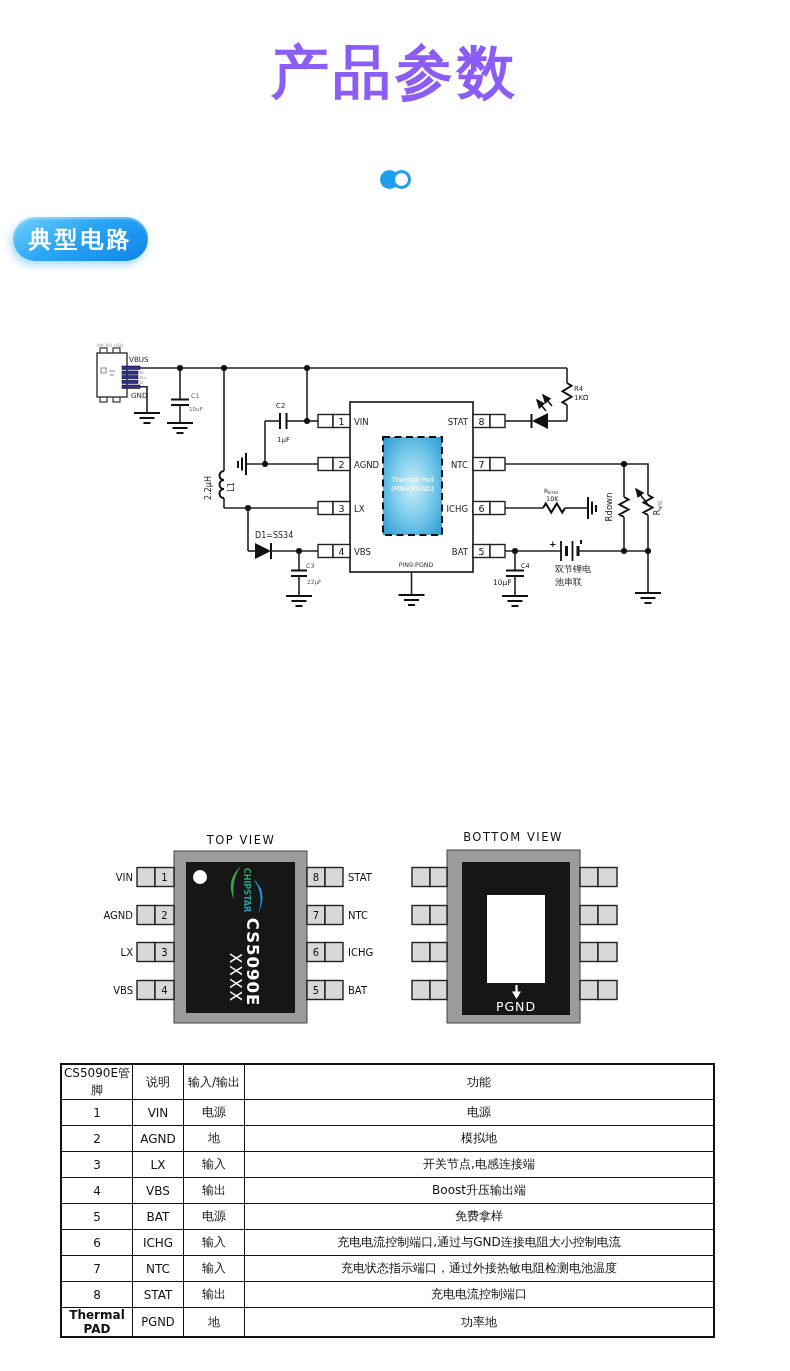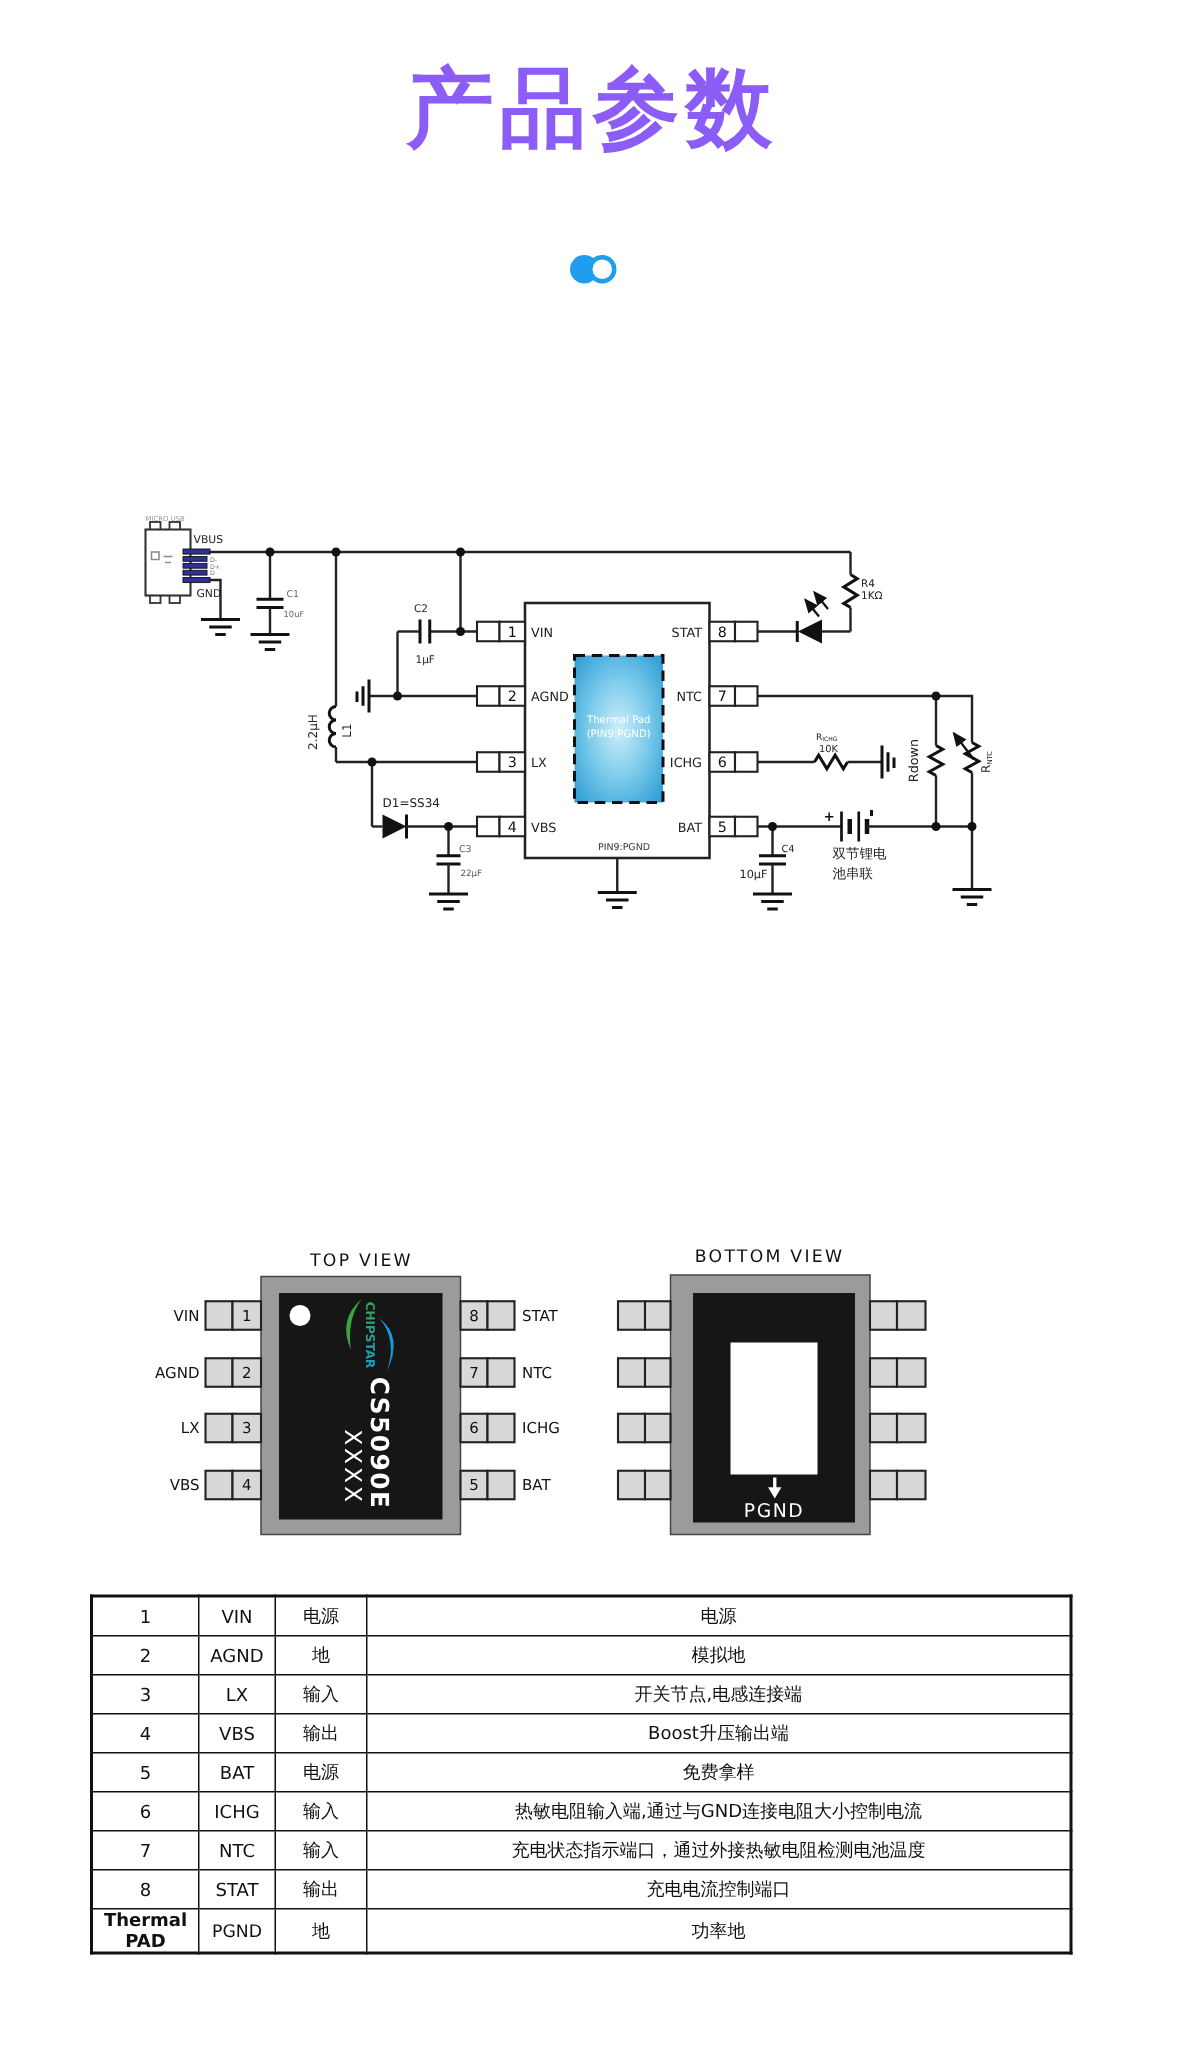--- a/index.html
+++ b/index.html
@@ -35,20 +35,21 @@
 <body>
 
 <div id="page">
 
   <div class="abs page-title">产品参数</div>
   <div class="abs dots">
     <span class="dot-solid"></span>
     <span class="dot-ring"></span>
   </div>
 
+  <div class="abs pill pill1">典型电路</div>
 
   <svg class="abs" style="left:85px;top:330px;" width="620" height="300" viewBox="0 0 620 300">
     <defs>
       <radialGradient id="tpGrad" cx="50%" cy="50%" r="72%">
         <stop offset="0%" stop-color="#cdeef9"></stop>
         <stop offset="45%" stop-color="#7fcdec"></stop>
         <stop offset="100%" stop-color="#2597d3"></stop>
       </radialGradient>
       <marker id="ah" markerWidth="7" markerHeight="7" refX="5.5" refY="3" orient="auto">
         <path d="M6.5,3 L0,0.2 L0,5.8 Z" fill="#111"></path>
@@ -342,20 +343,26 @@
         <rect x="480" y="112.5" width="18" height="19"></rect>
           <rect x="498" y="112.5" width="19" height="19"></rect>
         <rect x="480" y="150.5" width="18" height="19"></rect>
           <rect x="498" y="150.5" width="19" height="19"></rect>
       </g>
     </g>
   </svg>
 
   <table class="pins">
     <tbody>
+        <tr class="hd">
+      <td class="c0">CS5090E管脚</td>
+      <td class="c1" style="font-size:12px">说明</td>
+      <td class="c2">输入/输出</td>
+      <td class="c3" style="text-align:center;padding-left:0">功能</td>
+    </tr>
     <tr>
       <td class="c0">1</td>
       <td class="c1">VIN</td>
       <td class="c2">电源</td>
       <td class="c3">电源</td>
     </tr>
     <tr>
       <td class="c0">2</td>
       <td class="c1">AGND</td>
       <td class="c2">地</td>
@@ -376,21 +383,21 @@
     <tr>
       <td class="c0">5</td>
       <td class="c1">BAT</td>
       <td class="c2">电源</td>
       <td class="c3">免费拿样</td>
     </tr>
     <tr>
       <td class="c0">6</td>
       <td class="c1">ICHG</td>
       <td class="c2">输入</td>
-      <td class="c3">热敏电阻输入端,通过与GND连接电阻大小控制电流</td>
+      <td class="c3">充电电流控制端口,通过与GND连接电阻大小控制电流</td>
     </tr>
     <tr>
       <td class="c0">7</td>
       <td class="c1">NTC</td>
       <td class="c2">输入</td>
       <td class="c3">充电状态指示端口，通过外接热敏电阻检测电池温度</td>
     </tr>
     <tr>
       <td class="c0">8</td>
       <td class="c1">STAT</td>

